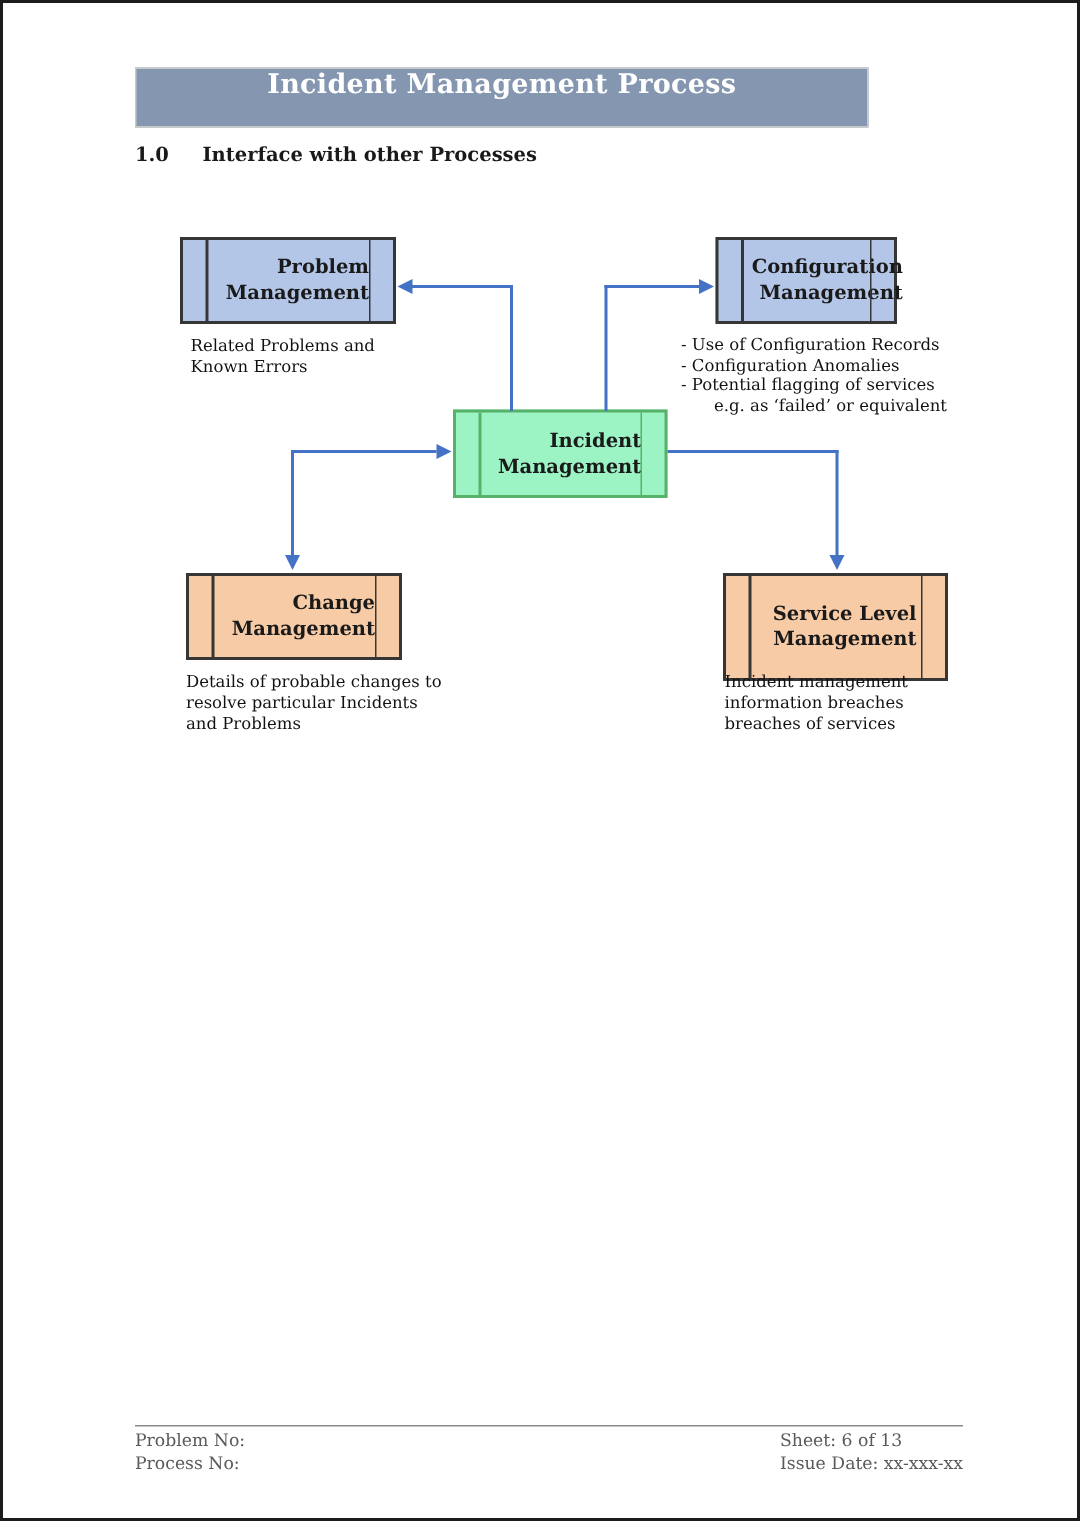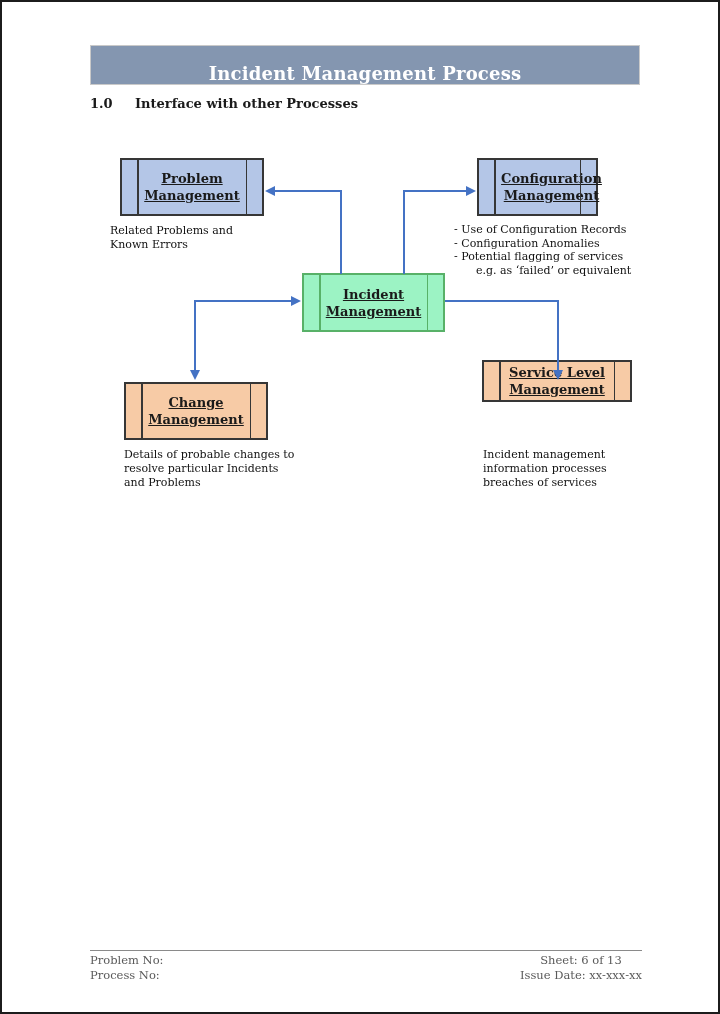--- a/index.html
+++ b/index.html
@@ -8,63 +8,63 @@
     width:720px;height:1014px;
     box-sizing:border-box;
     border:2px solid #1c1c1c;
     background:#ffffff;
     font-family:"DejaVu Serif","Liberation Serif",serif;
     color:#1a1a1a;
     overflow:hidden;
   }
   
   .banner{
-    position:absolute;left:88px;top:43px;width:550px;height:40px;
+    position:absolute;left:88px;top:43px;width:489px;height:40px;
     box-sizing:border-box;border:1px solid #c9c9c9;
-    display:flex;align-items:flex-end;justify-content:center;
+    display:flex;align-items:flex-start;justify-content:center;
   }
   .banner-title{color:#ffffff;font-weight:bold;font-size:18px;letter-spacing:.2px;}
   
   .heading{position:absolute;left:88px;top:94px;display:flex;font-weight:bold;font-size:13px;}
   .heading .num{width:45px;}
   
   .node{
     position:absolute;box-sizing:border-box;
     background:var(--fill);border:2px solid var(--line);
-    display:flex;align-items:center;justify-content:center;text-align:center;text-decoration:underline;
+    display:flex;align-items:center;justify-content:center;text-align:right;
   }
   .node .stripe{position:absolute;top:0;bottom:0;width:1.5px;background:var(--line);}
   .node .stripe.l{left:15px;}
   .node .stripe.r{right:15px;}
   .node .lbl{font-weight:bold;font-size:13px;line-height:17px;width:108px;}
   #node-problem{left:118px;top:156px;width:144px;height:58px;}
   #node-config{left:475px;top:156px;width:121px;height:58px;padding-left:28px;}
   #node-incident{left:300px;top:271px;width:143px;height:59px;}
   #node-change{left:122px;top:380px;width:144px;height:58px;}
-  #node-service{left:480px;top:358px;width:150px;height:42px;}
+  #node-service{left:480px;top:380px;width:150px;height:72px;}
   
   .seg{position:absolute;background:var(--arrow);}
   .arr{position:absolute;width:0;height:0;}
   .arr.left{border-top:5px solid transparent;border-bottom:5px solid transparent;border-right:10px solid var(--arrow);}
   .arr.right{border-top:5px solid transparent;border-bottom:5px solid transparent;border-left:10px solid var(--arrow);}
   .arr.down{border-left:5px solid transparent;border-right:5px solid transparent;border-top:10px solid var(--arrow);}
   
   .caption{position:absolute;font-size:11px;line-height:14px;color:#111111;}
-  #cap-problem{left:108px;top:222px;}
+  #cap-problem{left:125px;top:222px;}
   #cap-config{left:452px;top:221px;line-height:13.5px;}
   #cap-config .indent{padding-left:22px;}
   #cap-change{left:122px;top:446px;}
   #cap-service{left:481px;top:446px;}
   
   .bodytext{position:absolute;left:88px;top:545px;width:549px;font-size:12px;line-height:15.5px;}
   
   .footer-rule{position:absolute;left:88px;top:948px;width:552px;height:1px;background:#8a8a8a;}
   .footer{position:absolute;left:88px;top:951px;width:552px;display:flex;justify-content:space-between;
           font-size:11.5px;line-height:14.5px;color:#5a5a5a;}
-  .footer .right{text-align:center;}
+  .footer .right{text-align:left;}
 </style>
 </head>
 <body>
 
 <div class="page" style="--arrow: #4472C4;">
 
   <div class="banner" style="background: rgb(132, 150, 176);">
     <span class="banner-title">Incident Management Process</span>
   </div>
 
@@ -136,21 +136,21 @@
       <div>-  Potential flagging of services</div>
       <div class="indent">e.g. as ‘failed’ or equivalent</div>
     </div>
     <div class="caption" id="cap-change">
       <div>Details of probable changes to</div>
       <div>resolve particular Incidents</div>
       <div>and Problems</div>
     </div>
     <div class="caption" id="cap-service">
       <div>Incident management</div>
-      <div>information processes</div>
+      <div>information breaches</div>
       <div>breaches of services</div>
     </div>
 
   </div>
 
 
   <div class="footer-rule"></div>
   <div class="footer">
     <div class="left">
       <div>Problem No:</div>

